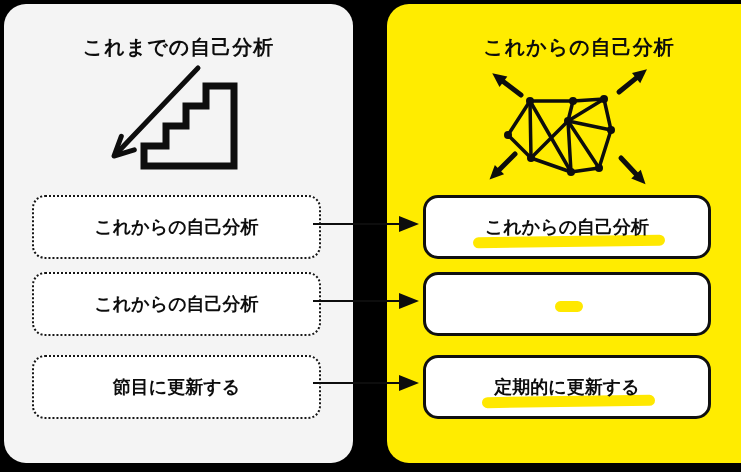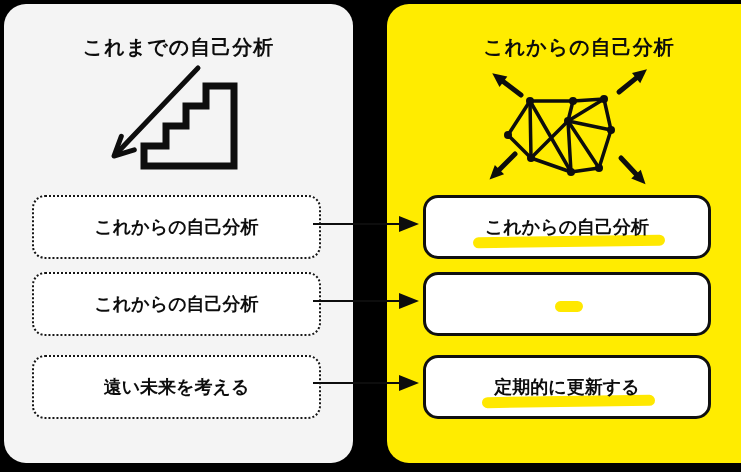--- a/index.html
+++ b/index.html
@@ -71,21 +71,21 @@
     </svg>
   </div>
 
   <div class="dotted-box row1">
     <span>これからの自己分析</span>
   </div>
   <div class="dotted-box row2">
     <span>これからの自己分析</span>
   </div>
   <div class="dotted-box row3">
-    <span>遠い未来を考える</span>
+    <span>節目に更新する</span>
   </div>
 </div>
 
 <div class="panel panel-right">
   <div class="panel-title">これからの自己分析</div>
 
   <div class="icon-wrap icon-right">
     <svg width="180" height="140" viewBox="0 0 180 140" xmlns="http://www.w3.org/2000/svg">
       <g stroke="#0d0d0d" stroke-width="3.5" stroke-linecap="round">
         <line x1="59" y1="43" x2="102" y2="43"></line>

